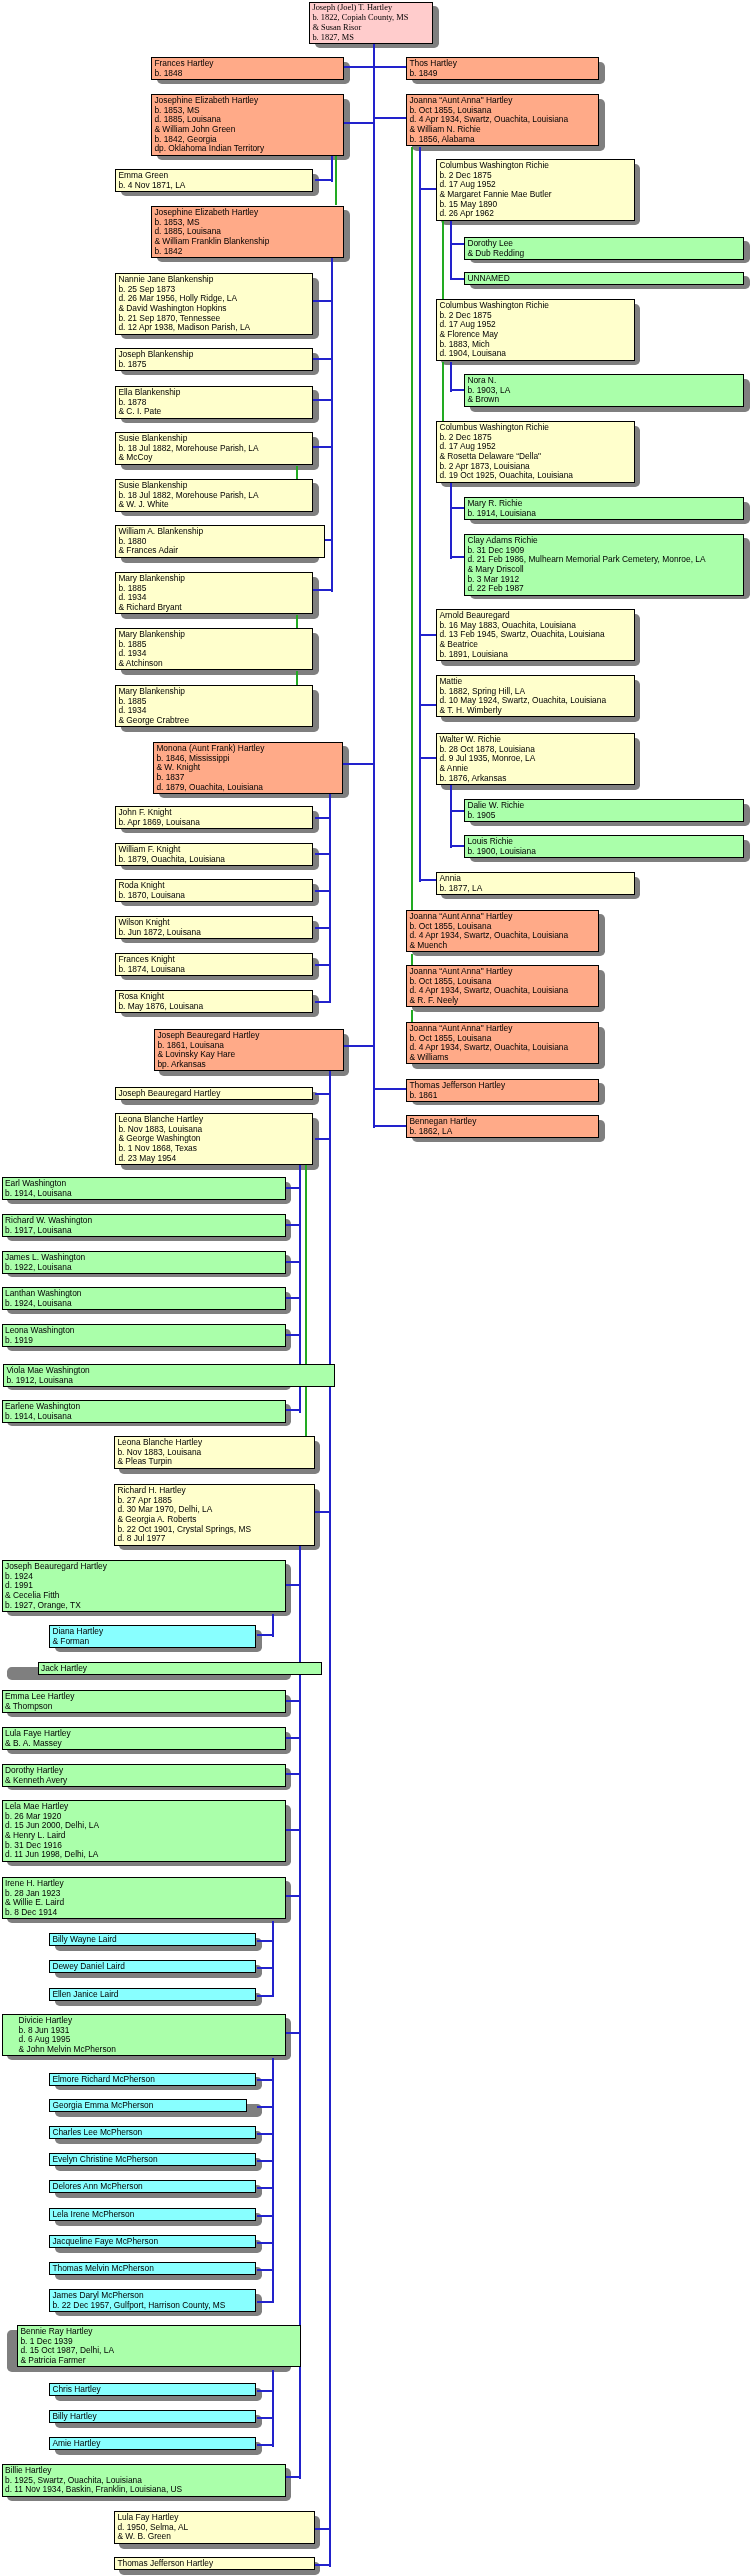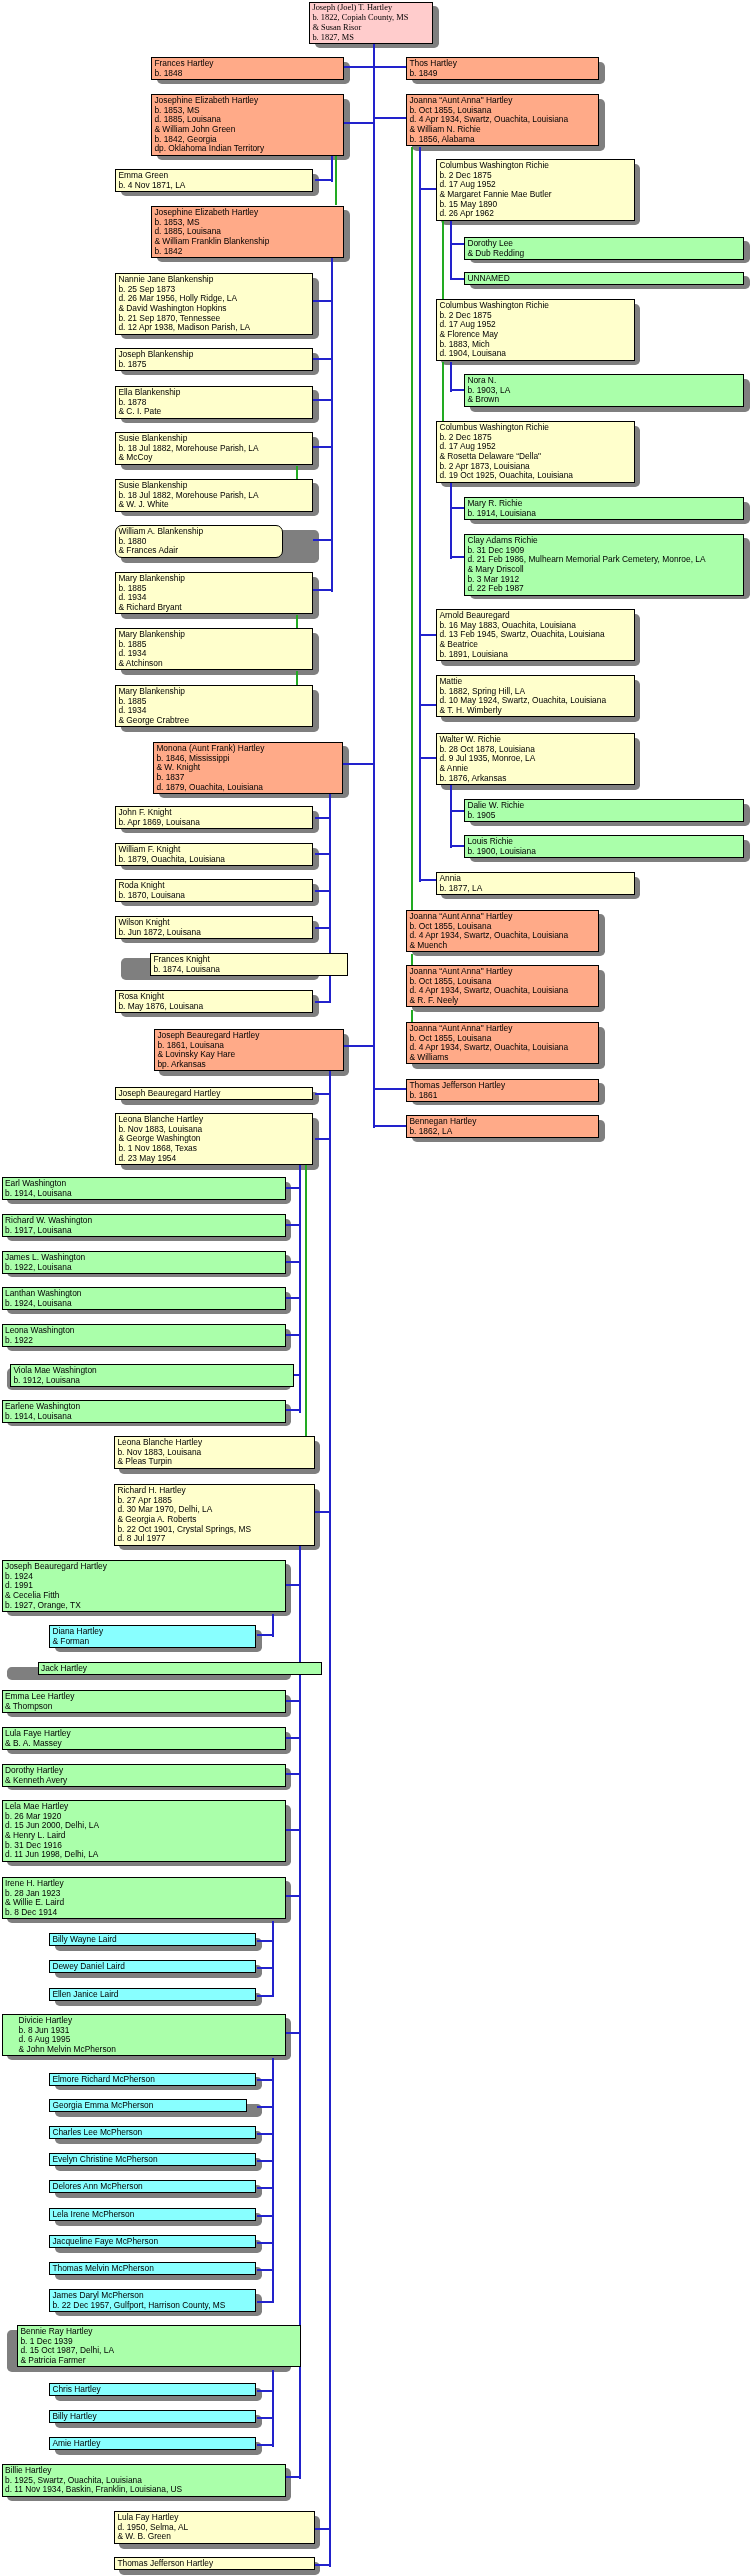--- a/index.html
+++ b/index.html
@@ -363,21 +363,21 @@
       <div class="person" style="left: 115px; top: 432px; width: 198px; background: rgb(255, 255, 204); border-color: rgb(0, 0, 0);">
         <div class="pline">Susie Blankenship</div>
         <div class="pline">b. 18 Jul 1882, Morehouse Parish, LA</div>
         <div class="pline">&amp; McCoy</div>
       </div>
       <div class="person" style="left: 115px; top: 479px; width: 198px; background: rgb(255, 255, 204); border-color: rgb(0, 0, 0);">
         <div class="pline">Susie Blankenship</div>
         <div class="pline">b. 18 Jul 1882, Morehouse Parish, LA</div>
         <div class="pline">&amp; W. J. White</div>
       </div>
-      <div class="person" style="left: 115px; top: 525px; width: 168px; background: rgb(255, 255, 204); border-color: rgb(0, 0, 0); border-radius: 7px;">
+      <div class="person" style="left: 115px; top: 525px; width: 210px; background: rgb(255, 255, 204); border-color: rgb(0, 0, 0);">
         <div class="pline">William A. Blankenship</div>
         <div class="pline">b. 1880</div>
         <div class="pline">&amp; Frances Adair</div>
       </div>
       <div class="person" style="left: 115px; top: 572px; width: 198px; background: rgb(255, 255, 204); border-color: rgb(0, 0, 0);">
         <div class="pline">Mary Blankenship</div>
         <div class="pline">b. 1885</div>
         <div class="pline">d. 1934</div>
         <div class="pline">&amp; Richard Bryant</div>
       </div>
@@ -409,21 +409,21 @@
         <div class="pline">b. 1879, Ouachita, Louisiana</div>
       </div>
       <div class="person" style="left: 115px; top: 879px; width: 198px; background: rgb(255, 255, 204); border-color: rgb(0, 0, 0);">
         <div class="pline">Roda Knight</div>
         <div class="pline">b. 1870, Louisana</div>
       </div>
       <div class="person" style="left: 115px; top: 916px; width: 198px; background: rgb(255, 255, 204); border-color: rgb(0, 0, 0);">
         <div class="pline">Wilson Knight</div>
         <div class="pline">b. Jun 1872, Louisana</div>
       </div>
-      <div class="person" style="left: 115px; top: 953px; width: 198px; background: rgb(255, 255, 204); border-color: rgb(0, 0, 0); margin-left: 35px;">
+      <div class="person" style="left: 115px; top: 953px; width: 198px; background: rgb(255, 255, 204); border-color: rgb(0, 0, 0);">
         <div class="pline">Frances Knight</div>
         <div class="pline">b. 1874, Louisana</div>
       </div>
       <div class="person" style="left: 115px; top: 990px; width: 198px; background: rgb(255, 255, 204); border-color: rgb(0, 0, 0);">
         <div class="pline">Rosa Knight</div>
         <div class="pline">b. May 1876, Louisana</div>
       </div>
       <div class="person" style="left: 154px; top: 1029px; width: 190px; background: rgb(255, 170, 136); border-color: rgb(0, 0, 0);">
         <div class="pline">Joseph Beauregard Hartley</div>
         <div class="pline">b. 1861, Louisana</div>
@@ -451,23 +451,23 @@
       <div class="person" style="left: 1.6px; top: 1251px; width: 284px; background: rgb(170, 255, 170); border-color: rgb(0, 0, 0);">
         <div class="pline">James L. Washington</div>
         <div class="pline">b. 1922, Louisana</div>
       </div>
       <div class="person" style="left: 1.6px; top: 1287px; width: 284px; background: rgb(170, 255, 170); border-color: rgb(0, 0, 0);">
         <div class="pline">Lanthan Washington</div>
         <div class="pline">b. 1924, Louisana</div>
       </div>
       <div class="person" style="left: 1.6px; top: 1324px; width: 284px; background: rgb(170, 255, 170); border-color: rgb(0, 0, 0);">
         <div class="pline">Leona Washington</div>
-        <div class="pline">b. 1922</div>
-      </div>
-      <div class="person" style="left: 10px; top: 1364px; width: 284px; background: rgb(170, 255, 170); border-color: rgb(0, 0, 0);">
+        <div class="pline">b. 1919</div>
+      </div>
+      <div class="person" style="left: 3px; top: 1364px; width: 332px; background: rgb(170, 255, 170); border-color: rgb(0, 0, 0);">
         <div class="pline">Viola Mae Washington</div>
         <div class="pline">b. 1912, Louisana</div>
       </div>
       <div class="person" style="left: 1.6px; top: 1400px; width: 284px; background: rgb(170, 255, 170); border-color: rgb(0, 0, 0);">
         <div class="pline">Earlene Washington</div>
         <div class="pline">b. 1914, Louisana</div>
       </div>
       <div class="person" style="left: 114px; top: 1436px; width: 201px; background: rgb(255, 255, 204); border-color: rgb(0, 0, 0);">
         <div class="pline">Leona Blanche Hartley</div>
         <div class="pline">b. Nov 1883, Louisana</div>

